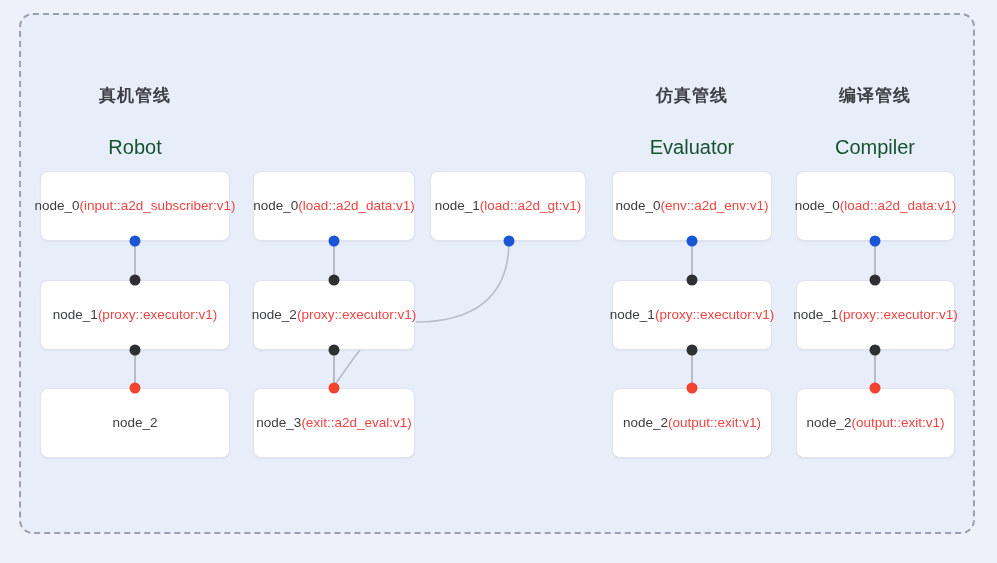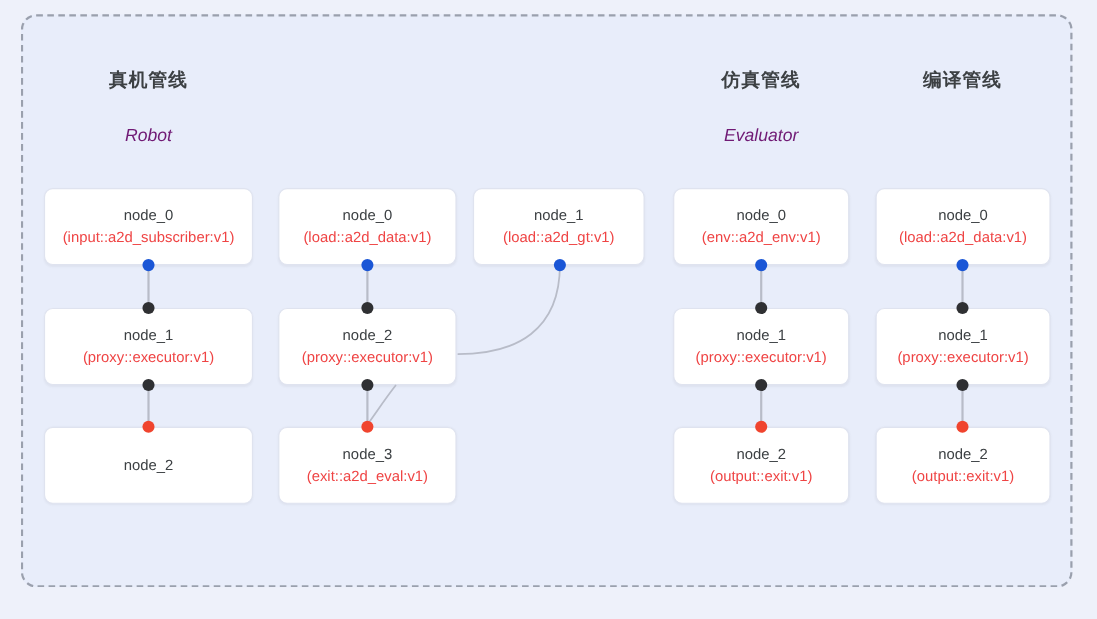--- a/index.html
+++ b/index.html
@@ -34,48 +34,48 @@
     border: 2px dashed #9aa0ad;
     border-radius: 14px;
     background: #e8edfa;
   }
 
   
   .col-header {
     position: absolute;
     text-align: center;
     pointer-events: none;
+    margin-top: 23px;
   }
   .col-title-cn {
     font-size: 17px;
     font-weight: bold;
     color: #3c4043;
     letter-spacing: 1px;
     line-height: 22px;
     white-space: nowrap;
   }
   .col-title-en {
     margin-top: 28px;
-    font-size: 16px;
-    color: #701a75;
+    font-size: 20px;
+    color: #14532d;
     line-height: 24px;
     white-space: nowrap;
-    font-style: italic;
   }
 
   
   .node-card {
     position: absolute;
     box-sizing: border-box;
     background: #ffffff;
     border: 1px solid #dfe3ef;
     border-radius: 8px;
     box-shadow: 0 1px 2px rgba(60,64,67,0.06);
     display: flex;
-    flex-direction: column;
+    flex-direction: row;
     align-items: center;
     justify-content: center;
   }
   .node-name {
     font-size: 13.5px;
     color: #3c4043;
     line-height: 20px;
     white-space: nowrap;
   }
   .node-type {
@@ -130,20 +130,21 @@
   </div>
 
 
   <div class="col-header" style="left:611px; top:62px; width:162px;">
     <div class="col-title-cn">仿真管线</div>
     <div class="col-title-en">Evaluator</div>
   </div>
 
   <div class="col-header" style="left:795px; top:62px; width:160px;">
     <div class="col-title-cn">编译管线</div>
+    <div class="col-title-en">Compiler</div>
   </div>
 
   <svg class="edge-layer">
 
     <path d="M 509,241 C 509,300 470,322 416,322" fill="none" stroke="#b8bcc8" stroke-width="1.6"></path>
 
     <path d="M 360,350 C 352,360 344,372 334,386" fill="none" stroke="#b8bcc8" stroke-width="1.6"></path>
   </svg>
 
   <div class="edge-line" style="left:135px; top:241px; height:39px;"></div>

